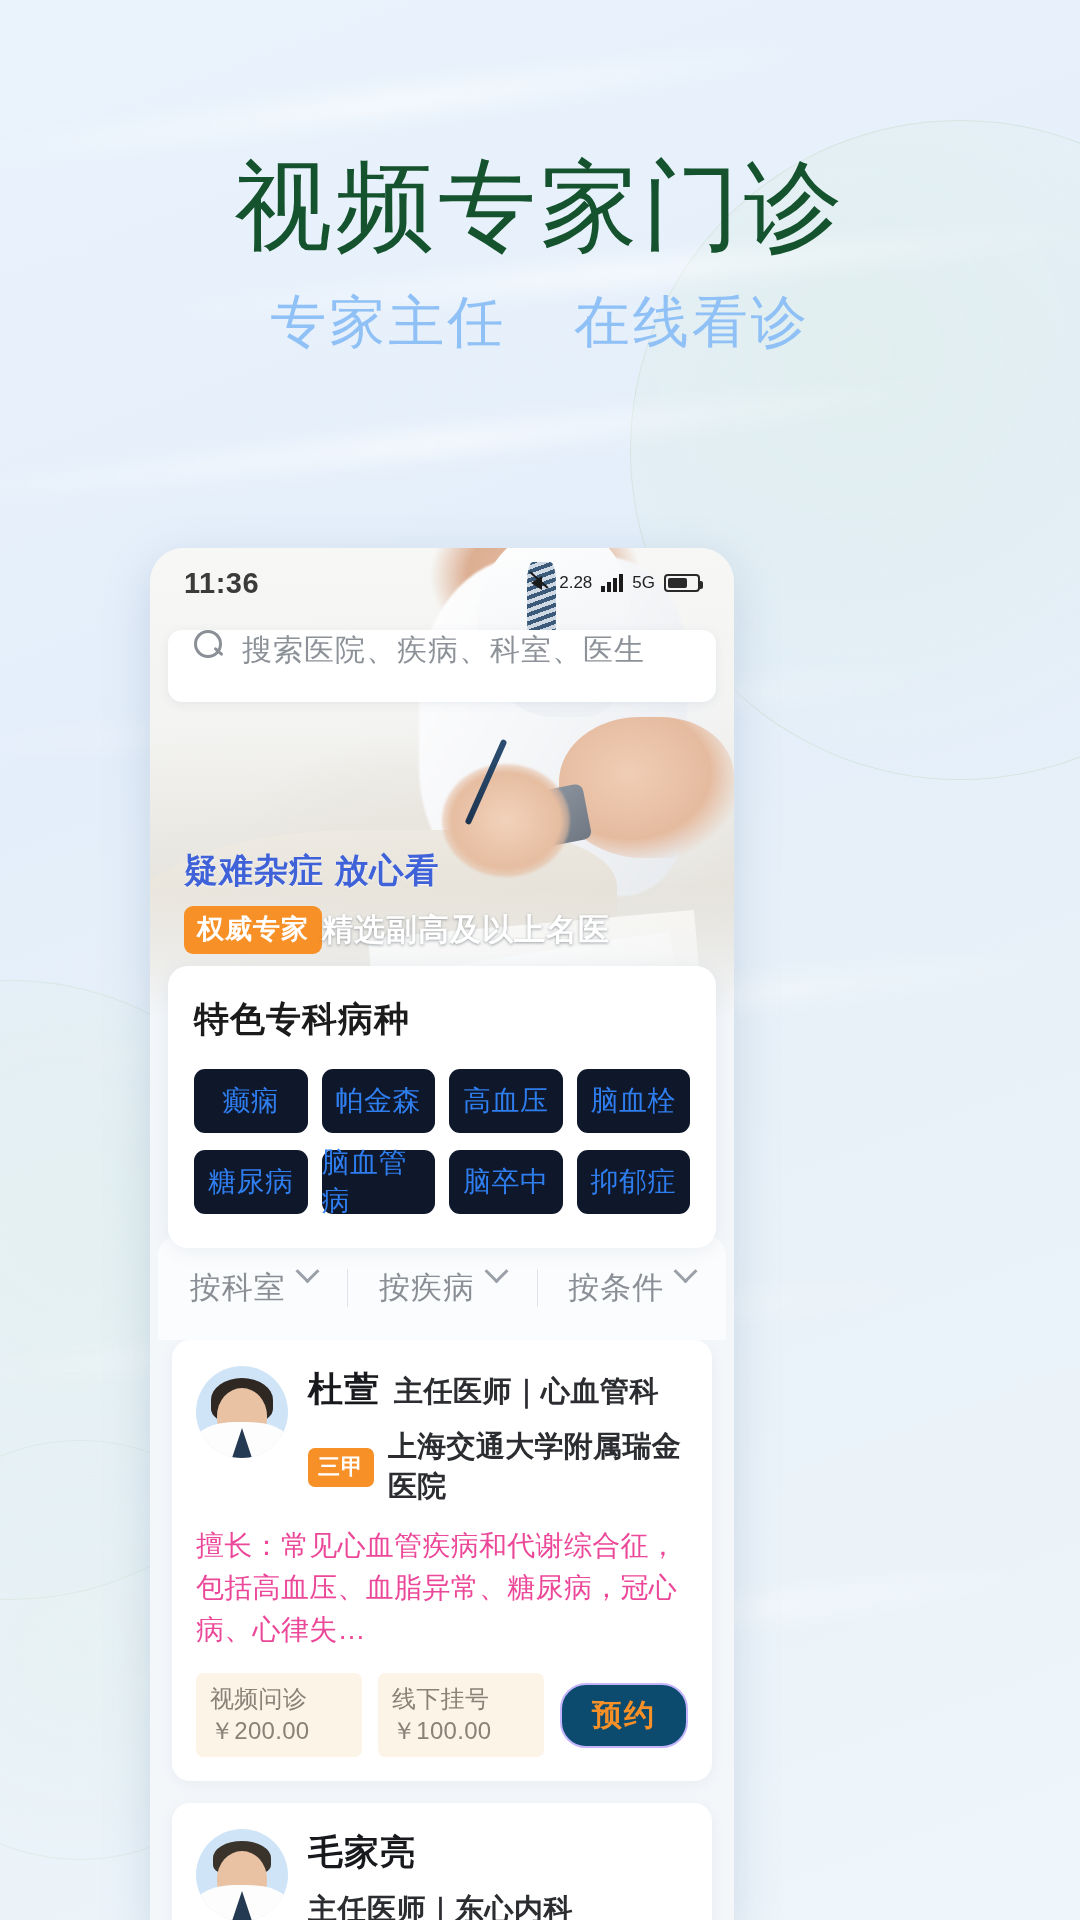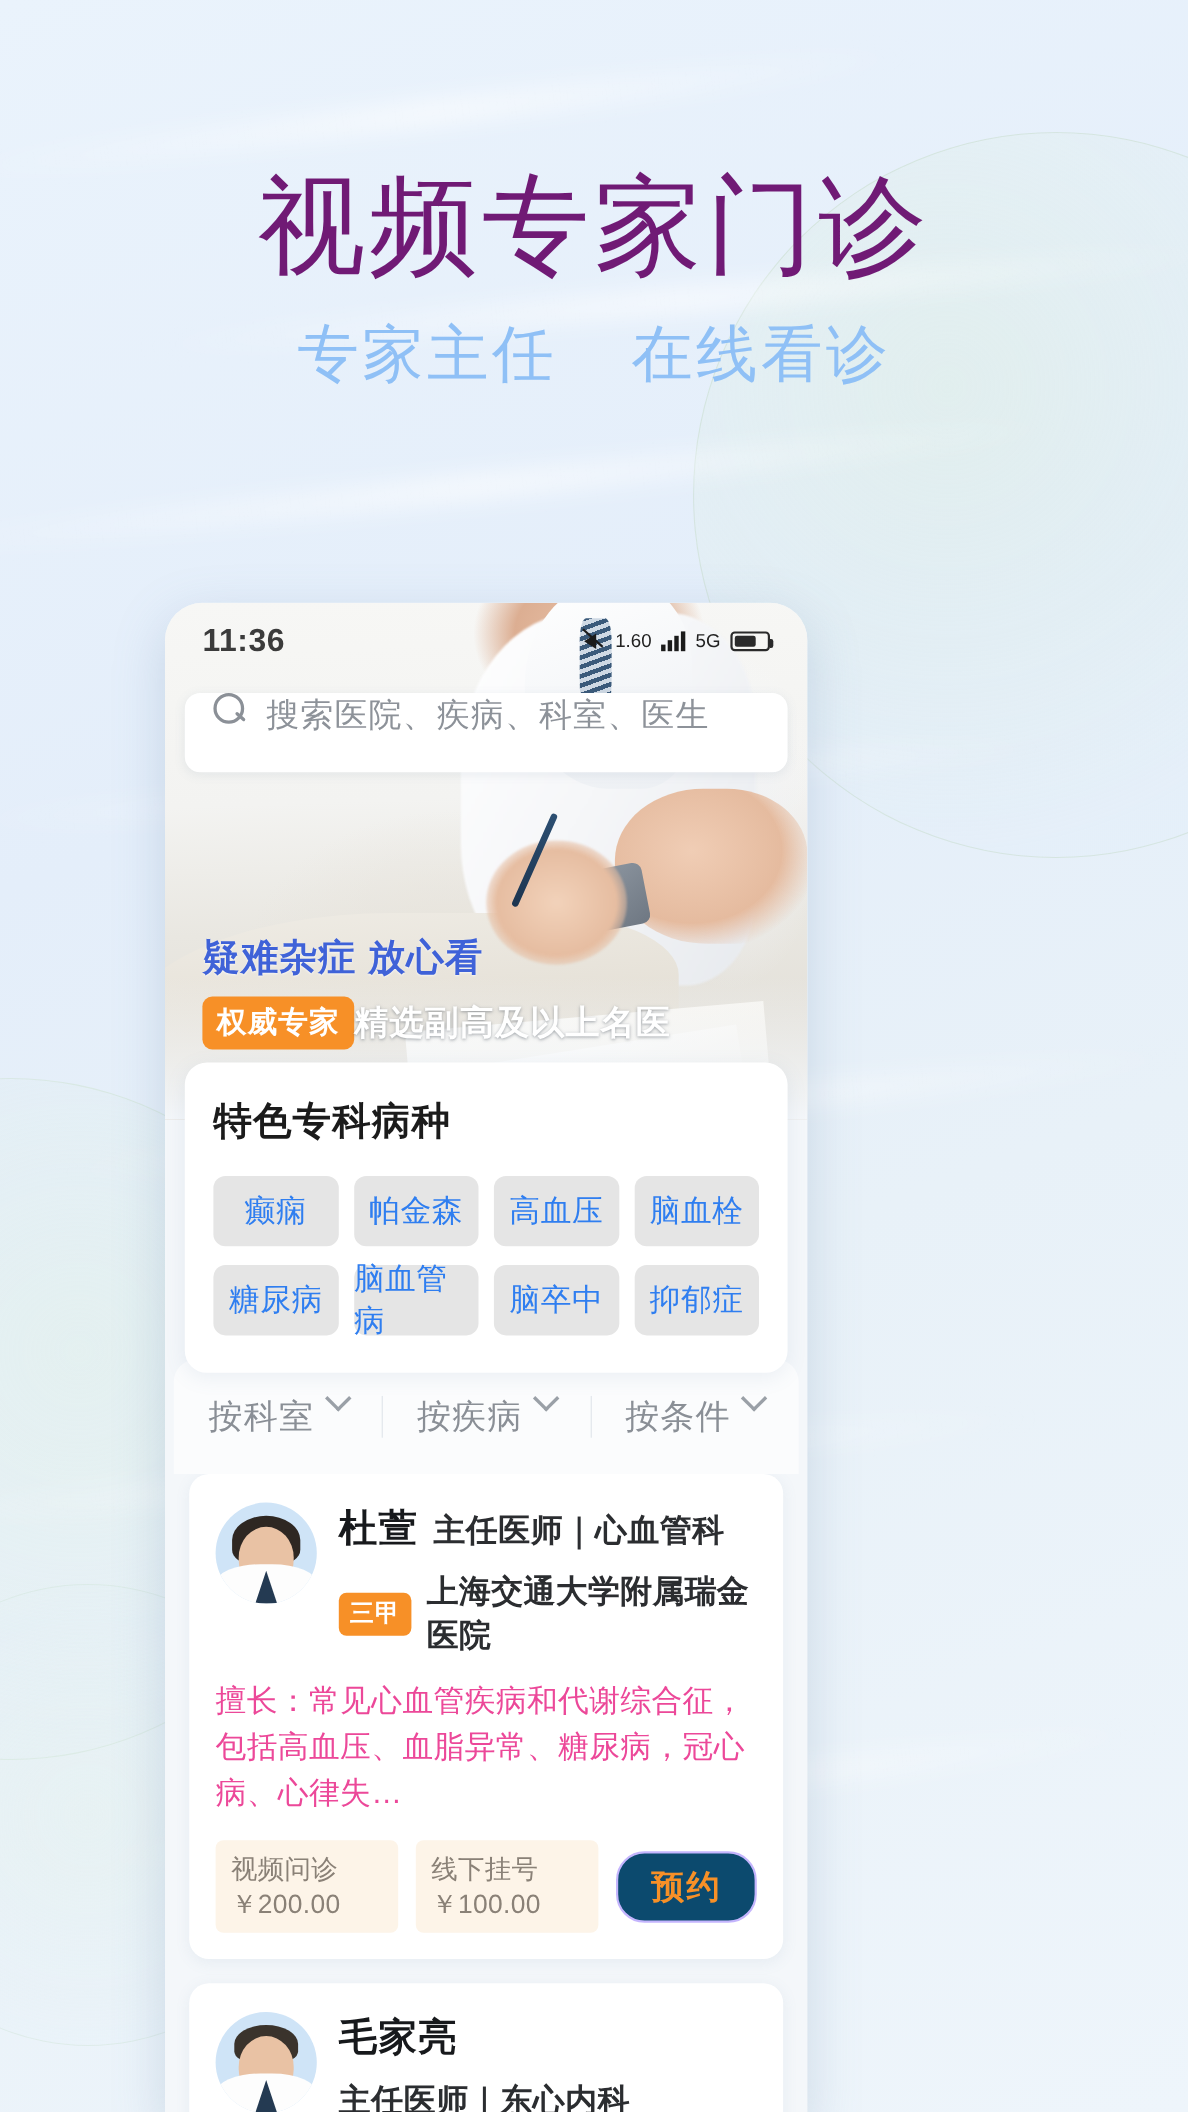--- a/index.html
+++ b/index.html
@@ -42,21 +42,21 @@
     left:-130px; top:1440px; width:420px; height:420px;
     border:1px solid rgba(208,228,214,.45);
     background:radial-gradient(circle at 50% 50%, rgba(226,241,232,.35), rgba(226,240,250,.08) 70%);
   }
 
   
   .hero { position:absolute; left:0; right:0; top:150px; text-align:center; }
   .hero-title {
     font-size:98px;
     letter-spacing:4px;
-    color:#701a75;
+    color:#14532d;
     font-weight:400;
     line-height:1.15;
     font-family:"DejaVu Sans","Liberation Sans",sans-serif;
   }
   .hero-sub {
     margin-top:22px;
     font-size:56px;
     letter-spacing:3px;
     color:#8fc0f6;
     font-weight:400;
@@ -223,21 +223,21 @@
     padding:30px 26px 34px;
     box-shadow:0 4px 18px rgba(100,130,165,.10);
     z-index:7;
   }
   .spec-title { font-size:35px; font-weight:700; color:#1b1b1b; letter-spacing:1px; }
   .chip-grid {
     margin-top:26px;
     display:grid; grid-template-columns:repeat(4,1fr); gap:17px 14px;
   }
   .chip {
-    background:#e5e5e5; border-radius:11px; height:64px;
+    background:#0f172a; border-radius:11px; height:64px;
     display:flex; align-items:center; justify-content:center;
     color:#2f7ef0; font-size:28px; letter-spacing:.5px;
   }
 
   
   .filterbar {
     position:absolute; left:8px; right:8px; top:688px;
     height:104px;
     background:#fbfcfd;
     border-radius:20px 20px 0 0;
@@ -359,21 +359,21 @@
         <div class="ph-hand2"></div>
         <div class="ph-pen"></div>
       </div>
       <div class="ph-fade"></div>
     </div>
 
     <div class="statusbar">
       <div class="status-time">11:36</div>
       <div class="status-right">
         <span class="mute-ico"></span>
-        <span class="si">1.60</span>
+        <span class="si">2.28</span>
         <span class="sig-bars">
             <i></i>
             <i></i>
             <i></i>
             <i></i>
           </span>
         <span class="si">5G</span>
         <span class="batt">
             <i></i>
           </span>

